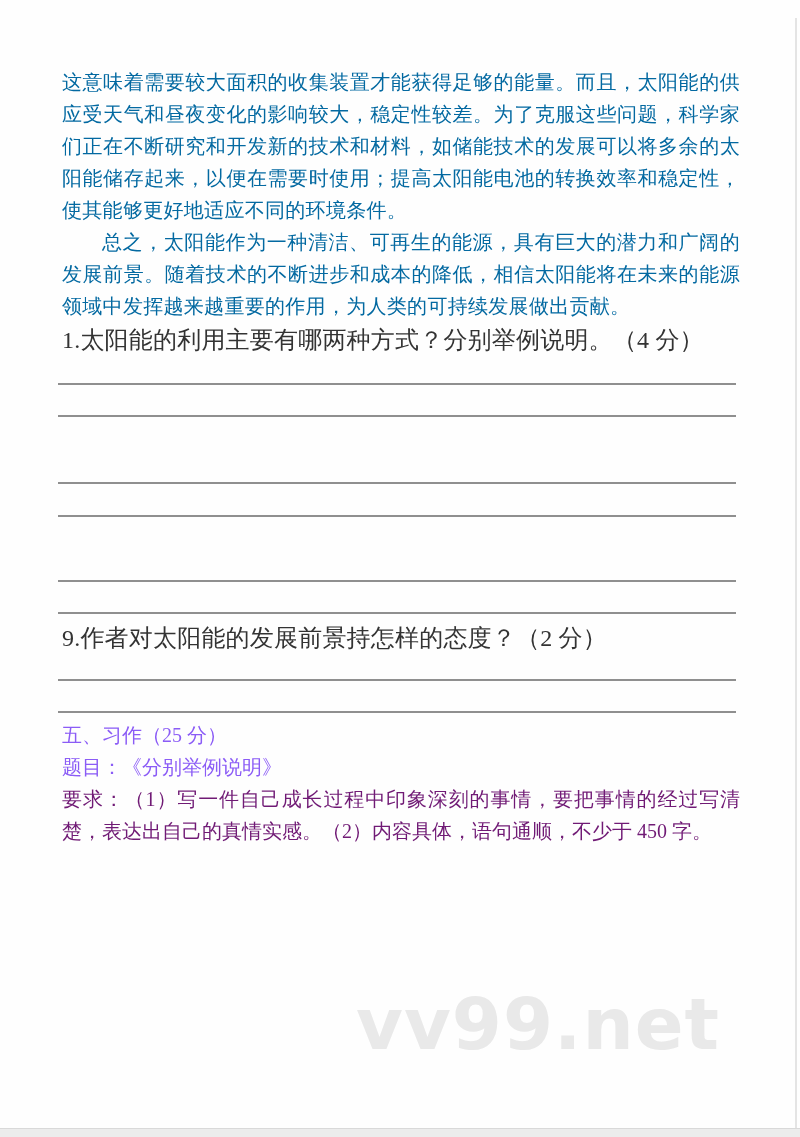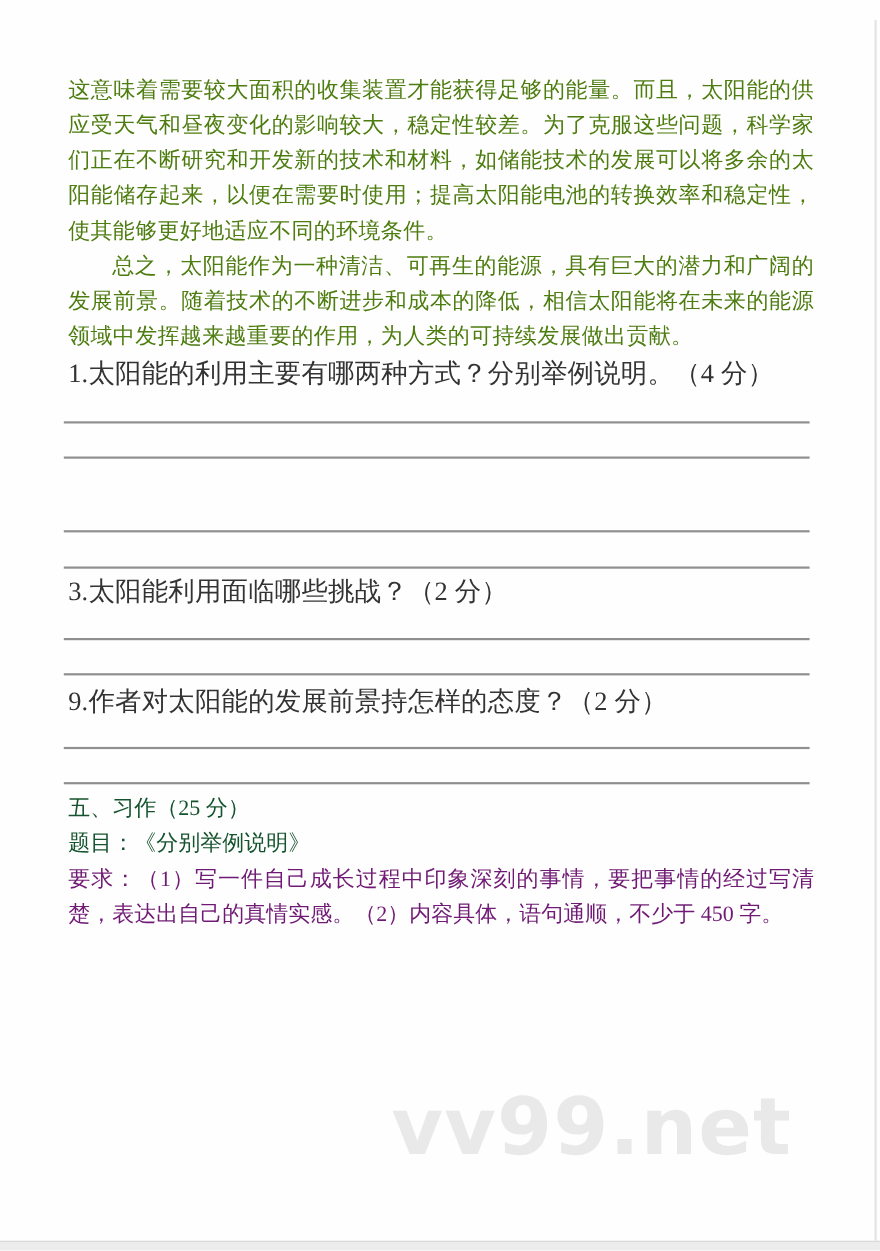--- a/index.html
+++ b/index.html
@@ -8,38 +8,38 @@
     width:800px;height:1137px;
     background:#fefefe;
     overflow:hidden;
     font-family:"Liberation Serif","DejaVu Serif",serif;
   }
   .content{position:absolute;left:62px;top:0;width:678px;height:100%;}
   .para{
     position:absolute;left:0;width:100%;margin:0;
     font-size:20px;line-height:32px;
     text-align:justify;
-    color:#4d7c0f;
+    color:#0369a1;
     letter-spacing:0.3px;
   }
   .para.indent{text-indent:2em;font-family:Liberation Serif, serif;}
   .qlabel{
     position:absolute;left:0;width:100%;
     font-size:24px;line-height:32px;
     color:#333333;
     letter-spacing:0.2px;
     white-space:nowrap;
   }
   .answer-line{
     position:absolute;left:-4px;width:678px;height:0;
     border-top:2px solid #8f8f8f;
   }
   .essay-heading,.essay-title{
     position:absolute;left:0;width:100%;
-    font-size:20px;line-height:32px;color:#14532d;
+    font-size:20px;line-height:32px;color:#8b5cf6;
     white-space:nowrap;
   }
   .essay-req{
     position:absolute;left:0;width:100%;margin:0;
     font-size:20px;line-height:32px;color:#701a75;
     text-align:justify;
   }
   .watermark{
     position:absolute;left:356px;top:982px;
     font-family:"DejaVu Sans","Liberation Sans",sans-serif;
@@ -69,21 +69,20 @@
 
     <p class="para indent" style="top:226px">总之，太阳能作为一种清洁、可再生的能源，具有巨大的潜力和广阔的发展前景。随着技术的不断进步和成本的降低，相信太阳能将在未来的能源领域中发挥越来越重要的作用，为人类的可持续发展做出贡献。</p>
 
     <div class="qlabel" style="top:324px">1.太阳能的利用主要有哪两种方式？分别举例说明。（4 分）</div>
     <div class="answer-line" style="top:383px"></div>
     <div class="answer-line" style="top:415px"></div>
 
     <div class="answer-line" style="top:482px"></div>
     <div class="answer-line" style="top:515px"></div>
 
-    <div class="qlabel" style="top:522px">3.太阳能利用面临哪些挑战？（2 分）</div>
     <div class="answer-line" style="top:580px"></div>
     <div class="answer-line" style="top:612px"></div>
 
     <div class="qlabel" style="top:622px">9.作者对太阳能的发展前景持怎样的态度？（2 分）</div>
     <div class="answer-line" style="top:679px"></div>
     <div class="answer-line" style="top:711px"></div>
 
     <div class="essay-heading" style="top:719px">五、习作（25 分）</div>
     <div class="essay-title" style="top:751px">题目：《分别举例说明》</div>
     <p class="essay-req" style="top:783px">要求：（1）写一件自己成长过程中印象深刻的事情，要把事情的经过写清楚，表达出自己的真情实感。（2）内容具体，语句通顺，不少于 450 字。</p>

